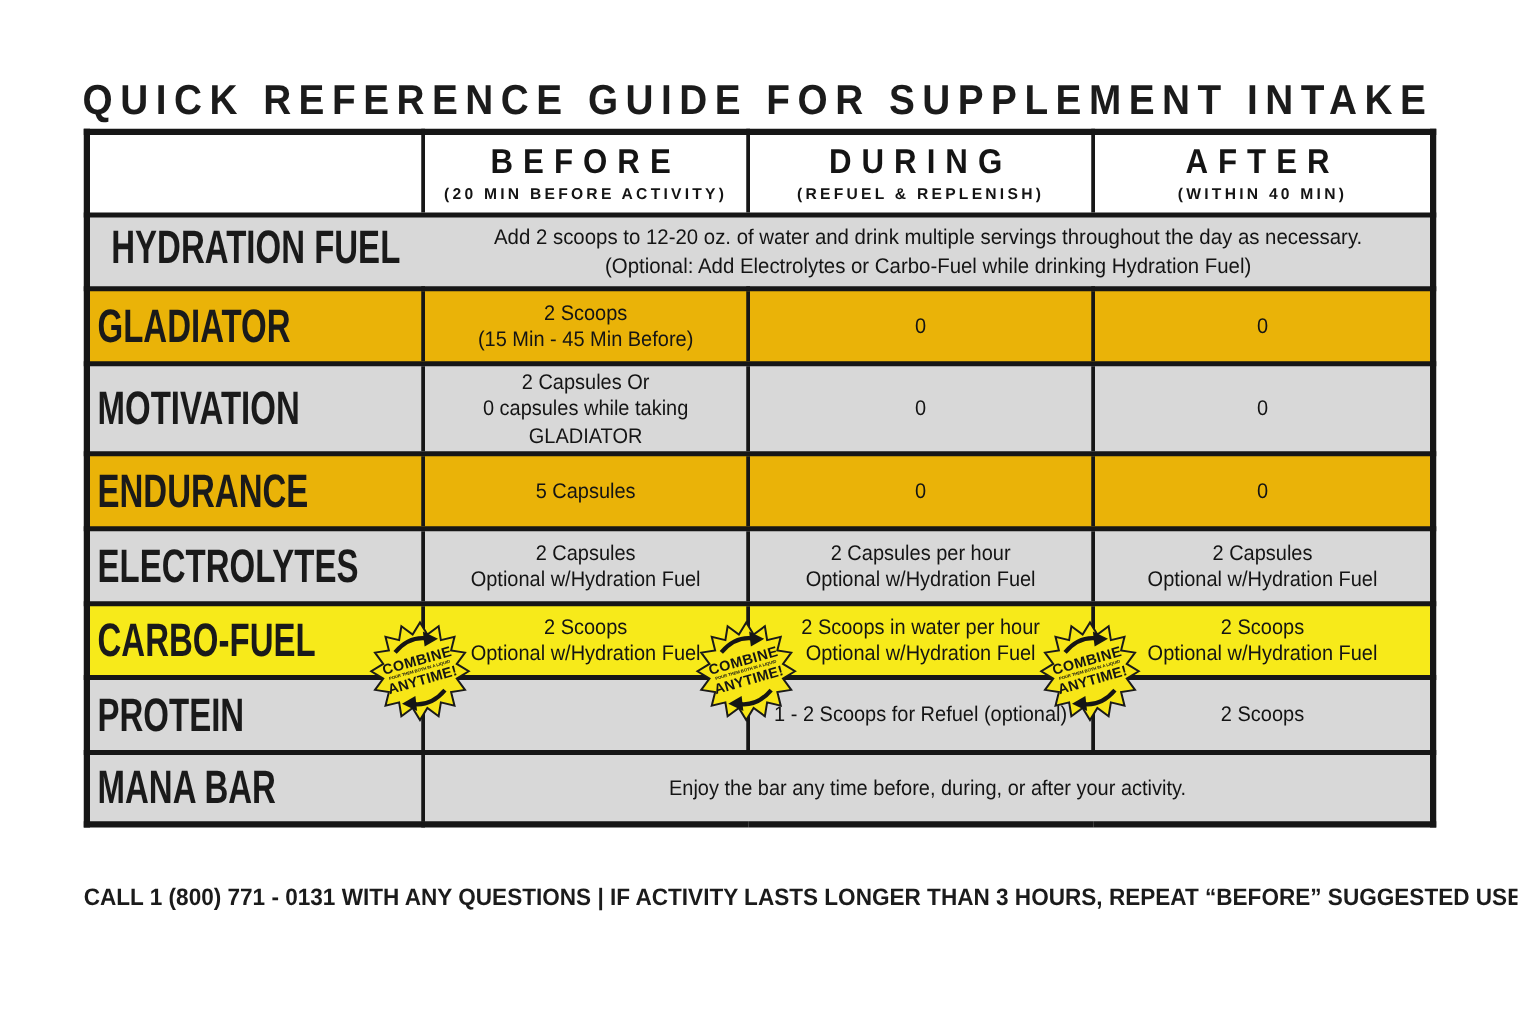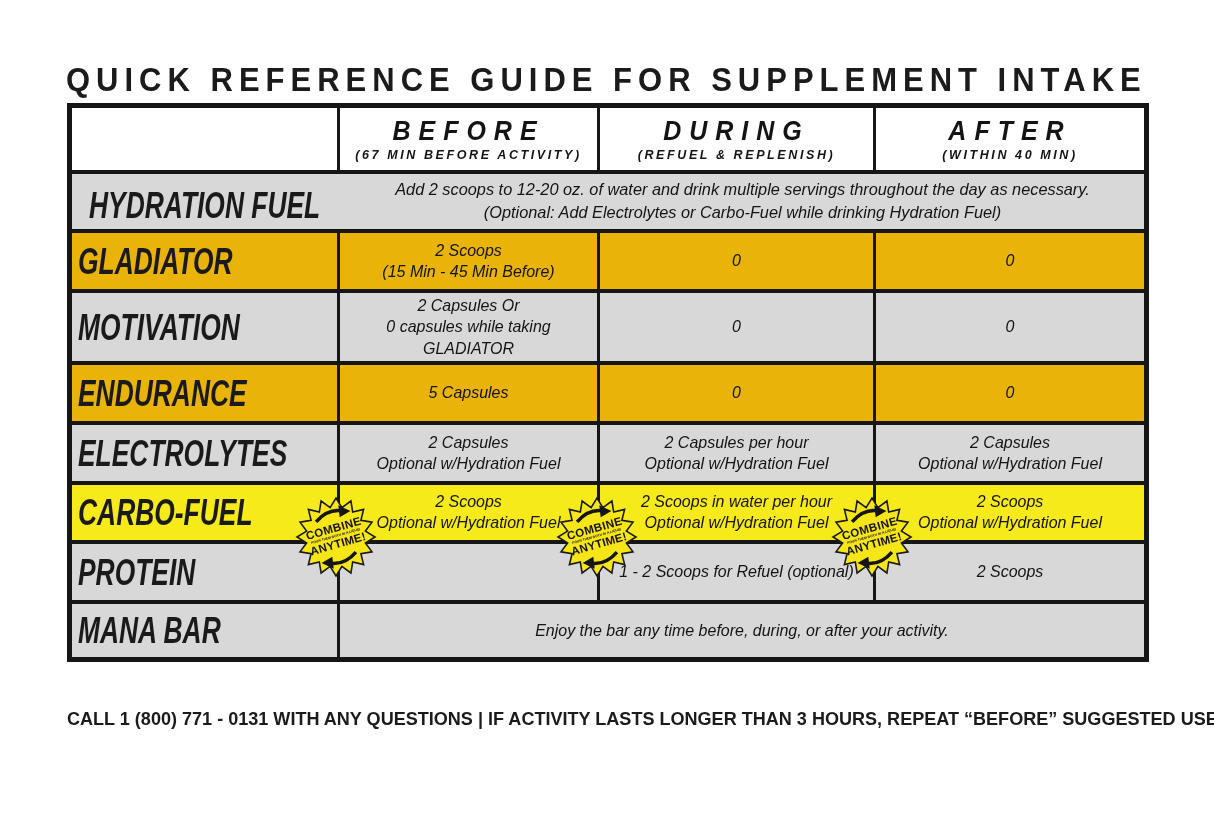--- a/index.html
+++ b/index.html
@@ -12,21 +12,21 @@
   html,body{margin:0;padding:0;background:#fff;}
   body{width:1214px;height:823px;position:relative;overflow:hidden;
        font-family:"Liberation Sans",sans-serif;color:var(--ink);}
   .stage{position:absolute;inset:0;padding-left:28px;}
 
   .title{position:absolute;left:66px;top:61px;width:1090px;
          font-weight:700;font-size:31px;letter-spacing:6px;white-space:nowrap;
          transform:scale(1,1.08);transform-origin:left top;color:#1b1b1b;}
 
   table.guide{position:absolute;left:67px;top:103px;border-collapse:collapse;
-              table-layout:fixed;width:1077px;font-style:italic;}
+              table-layout:fixed;width:1077px;}
   table.guide{border:5px solid var(--border);}
   table.guide th, table.guide td{border:3px solid var(--border);
               border-top-width:4px;border-bottom-width:4px;
               padding:2px 6px;vertical-align:middle;}
   thead th{background:#fff;height:58px;text-align:center;}
   .h-label{font-size:25px;font-weight:700;letter-spacing:8px;transform:scale(1,1.1);}
   .h-sub{font-size:12.5px;font-weight:700;letter-spacing:2.6px;margin-top:3px;}
 
   tr.bg-gray td{background:var(--row-gray);}
   tr.bg-white td{background:#eab308;}
@@ -35,21 +35,21 @@
   td.label-cell{text-align:left;padding-left:11px;}
   .label-text{display:inline-block;font-weight:700;font-size:33px;white-space:nowrap;
               transform:scale(0.8,1.14);transform-origin:left center;
               letter-spacing:0;color:#1a1a1a;}
 
   td.cell{text-align:center;}
   .cell-inner{font-size:17px;line-height:1.25;white-space:pre-line;
               transform:scaleX(0.94);transform-origin:center;}
 
   td.span-cell{padding:0;}
-  .span-flex{display:flex;align-items:flex-end;width:100%;}
+  .span-flex{display:flex;align-items:flex-start;width:100%;}
   .span-label{width:258px;flex:none;padding-left:11px;}
   .span-note{flex:1;text-align:center;font-size:17px;line-height:1.3;
              white-space:pre-line;transform:scaleX(0.96);transform-origin:center;}
 
   .row-h59{height:51px;} .row-h60{height:52px;} .row-h57{height:49px;margin-top:48px;}
 
   .badge{position:absolute;width:84px;height:84px;pointer-events:none;}
   .badge svg{display:block;}
 
   .footer{position:absolute;left:67px;top:708px;width:1140px;
@@ -68,21 +68,21 @@
       <col style="width:269px">
         <col style="width:260px">
         <col style="width:276px">
         <col style="width:272px">
     </colgroup>
     <thead>
       <tr>
         <th></th>
         <th>
           <div class="h-label">BEFORE</div>
-          <div class="h-sub">(67 MIN BEFORE ACTIVITY)</div>
+          <div class="h-sub">(20 MIN BEFORE ACTIVITY)</div>
         </th>
         <th>
           <div class="h-label">DURING</div>
           <div class="h-sub">(REFUEL &amp; REPLENISH)</div>
         </th>
         <th>
           <div class="h-label">AFTER</div>
           <div class="h-sub">(WITHIN 40 MIN)</div>
         </th>
       </tr>

